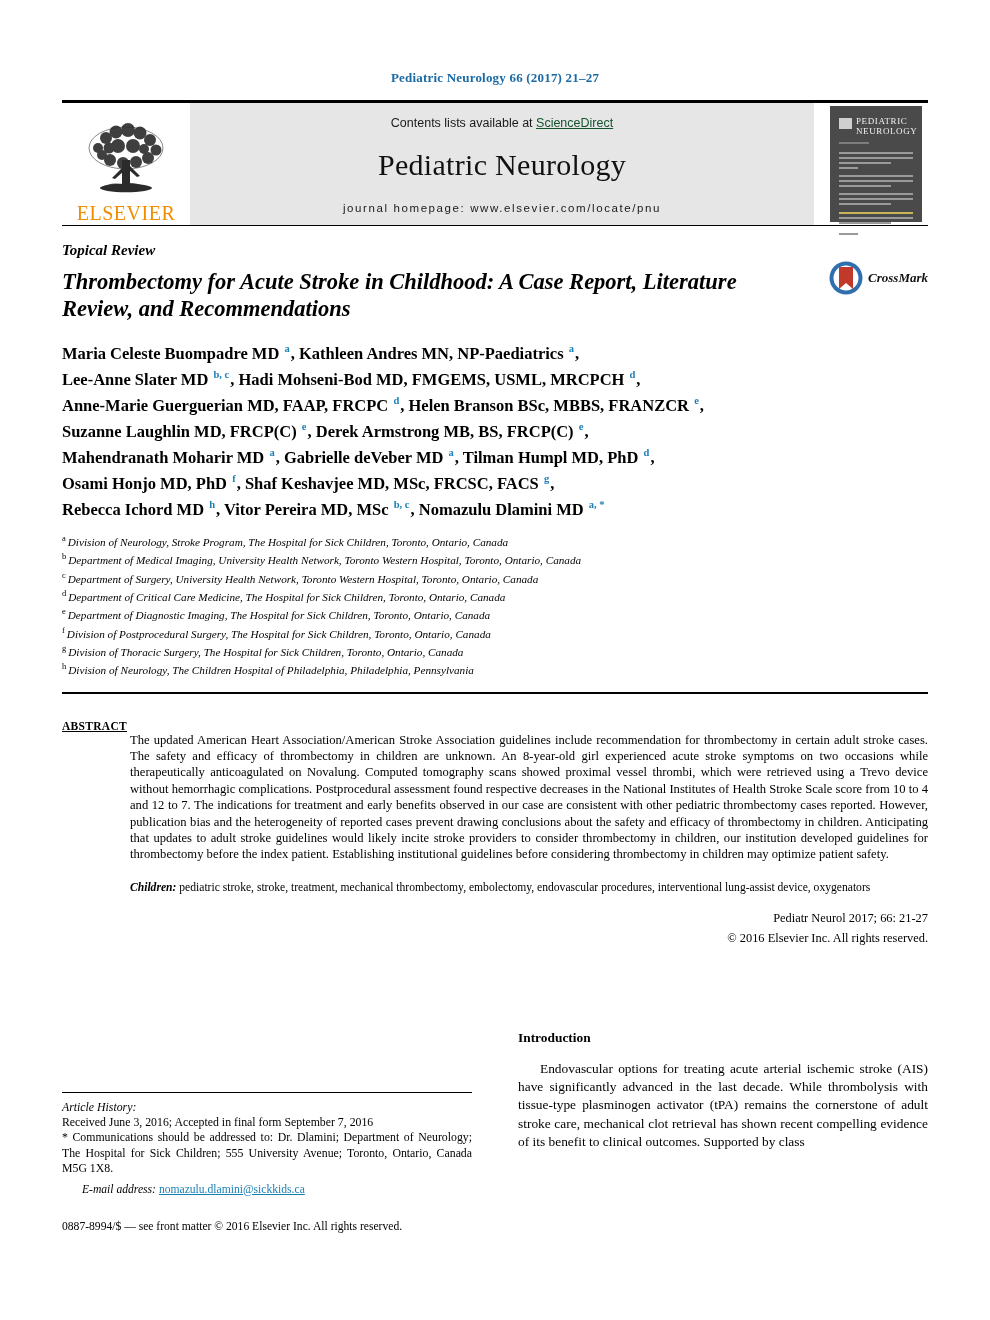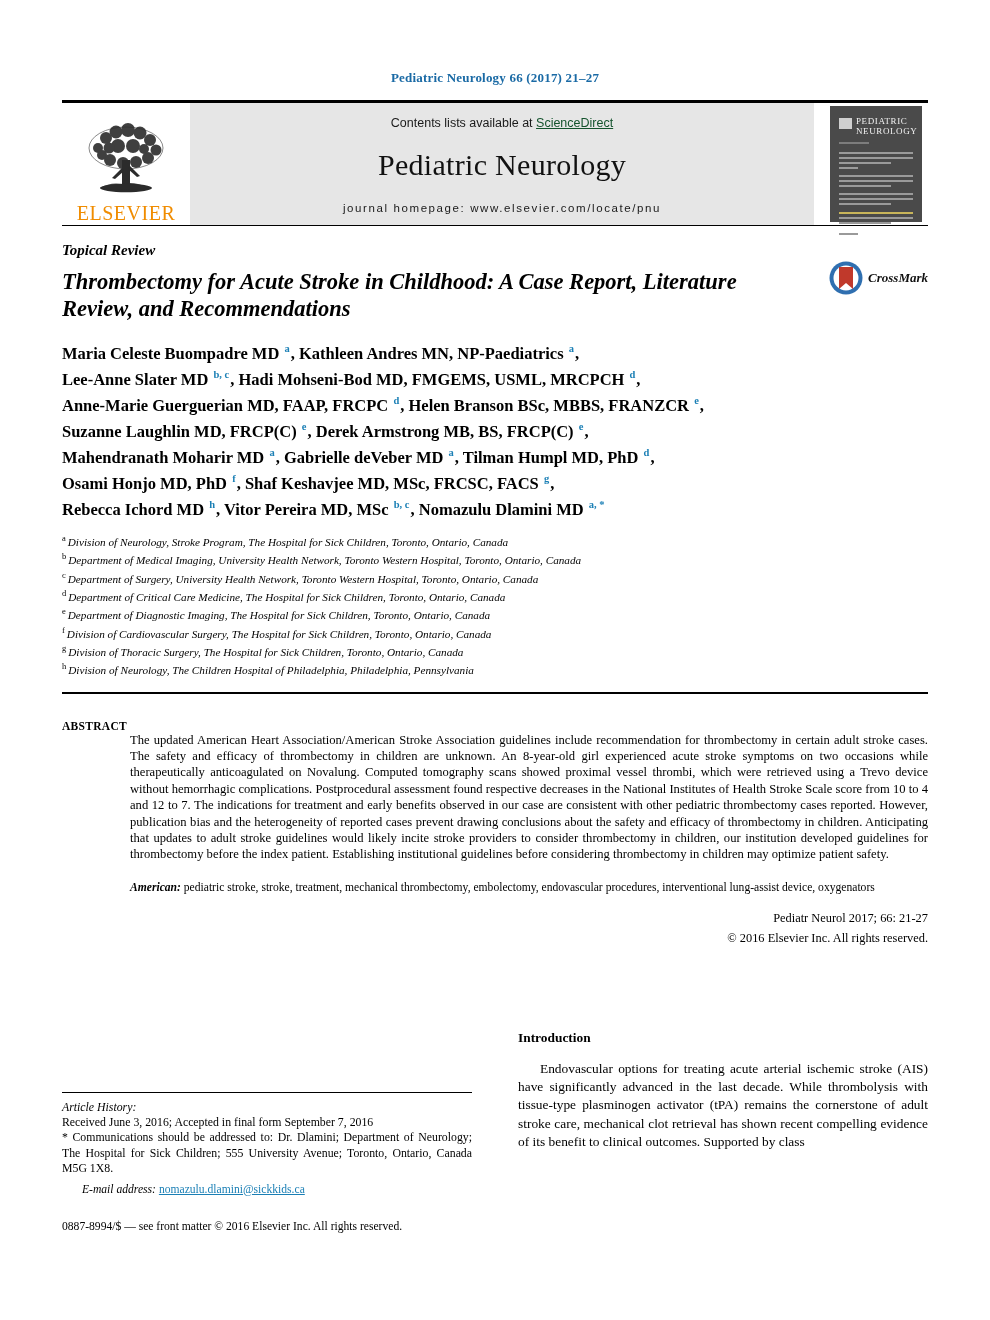--- a/index.html
+++ b/index.html
@@ -179,20 +179,21 @@
 
   
   .abstract-wrap { margin: 26px 62px 0 62px; display: flex; }
   .abstract-label-col { flex: 0 0 68px; }
   .abstract-body-col { flex: 1 1 auto; }
   .abstract-label {
     font-family: "Liberation Serif", serif;
     font-weight: bold;
     font-size: 11.5px;
     letter-spacing: 0.3px;
+    text-decoration: underline;
   }
   .abstract-text {
     font-family: "Liberation Serif", serif;
     font-size: 12.6px;
     line-height: 16.4px;
     text-align: justify;
     margin: 12px 0 6px 0;
   }
   .keywords {
     font-family: "Liberation Serif", serif;
@@ -372,34 +373,34 @@
   </div>
 
   <div class="authors">Maria Celeste Buompadre MD <sup>a</sup>, Kathleen Andres MN, NP-Paediatrics <sup>a</sup>,<br>Lee-Anne Slater MD <sup>b, c</sup>, Hadi Mohseni-Bod MD, FMGEMS, USML, MRCPCH <sup>d</sup>,<br>Anne-Marie Guerguerian MD, FAAP, FRCPC <sup>d</sup>, Helen Branson BSc, MBBS, FRANZCR <sup>e</sup>,<br>Suzanne Laughlin MD, FRCP(C) <sup>e</sup>, Derek Armstrong MB, BS, FRCP(C) <sup>e</sup>,<br>Mahendranath Moharir MD <sup>a</sup>, Gabrielle deVeber MD <sup>a</sup>, Tilman Humpl MD, PhD <sup>d</sup>,<br>Osami Honjo MD, PhD <sup>f</sup>, Shaf Keshavjee MD, MSc, FRCSC, FACS <sup>g</sup>,<br>Rebecca Ichord MD <sup>h</sup>, Vitor Pereira MD, MSc <sup>b, c</sup>, Nomazulu Dlamini MD <sup>a, *</sup></div>
 
   <div class="affils">
     <div><sup>a</sup><span>Division of Neurology, Stroke Program, The Hospital for Sick Children, Toronto, Ontario, Canada</span></div>
     <div><sup>b</sup><span>Department of Medical Imaging, University Health Network, Toronto Western Hospital, Toronto, Ontario, Canada</span></div>
     <div><sup>c</sup><span>Department of Surgery, University Health Network, Toronto Western Hospital, Toronto, Ontario, Canada</span></div>
     <div><sup>d</sup><span>Department of Critical Care Medicine, The Hospital for Sick Children, Toronto, Ontario, Canada</span></div>
     <div><sup>e</sup><span>Department of Diagnostic Imaging, The Hospital for Sick Children, Toronto, Ontario, Canada</span></div>
-    <div><sup>f</sup><span>Division of Cardiovascular Surgery, The Hospital for Sick Children, Toronto, Ontario, Canada</span></div>
+    <div><sup>f</sup><span>Division of Postprocedural Surgery, The Hospital for Sick Children, Toronto, Ontario, Canada</span></div>
     <div><sup>g</sup><span>Division of Thoracic Surgery, The Hospital for Sick Children, Toronto, Ontario, Canada</span></div>
     <div><sup>h</sup><span>Division of Neurology, The Children Hospital of Philadelphia, Philadelphia, Pennsylvania</span></div>
   </div>
 
   <div class="rule-thick"></div>
 
   <div class="abstract-wrap">
     <div class="abstract-label-col">
       <div class="abstract-label">ABSTRACT</div>
     </div>
     <div class="abstract-body-col">
       <p class="abstract-text">The updated American Heart Association/American Stroke Association guidelines include recommendation for thrombectomy in certain adult stroke cases. The safety and efficacy of thrombectomy in children are unknown. An 8-year-old girl experienced acute stroke symptoms on two occasions while therapeutically anticoagulated on Novalung. Computed tomography scans showed proximal vessel thrombi, which were retrieved using a Trevo device without hemorrhagic complications. Postprocedural assessment found respective decreases in the National Institutes of Health Stroke Scale score from 10 to 4 and 12 to 7. The indications for treatment and early benefits observed in our case are consistent with other pediatric thrombectomy cases reported. However, publication bias and the heterogeneity of reported cases prevent drawing conclusions about the safety and efficacy of thrombectomy in children. Anticipating that updates to adult stroke guidelines would likely incite stroke providers to consider thrombectomy in children, our institution developed guidelines for thrombectomy before the index patient. Establishing institutional guidelines before considering thrombectomy in children may optimize patient safety.</p>
-      <p class="keywords"><b>American:</b> <span>pediatric stroke, stroke, treatment, mechanical thrombectomy, embolectomy, endovascular procedures, interventional lung-assist device, oxygenators</span></p>
+      <p class="keywords"><b>Children:</b> <span>pediatric stroke, stroke, treatment, mechanical thrombectomy, embolectomy, endovascular procedures, interventional lung-assist device, oxygenators</span></p>
       <div class="cite-line">Pediatr Neurol 2017; 66: 21-27</div>
       <div class="rights-line">© 2016 Elsevier Inc. All rights reserved.</div>
     </div>
   </div>
 
   <div class="cols">
     <div class="col-left">
       <div class="hist-rule"></div>
       <div class="hist-title">Article History:</div>
       <div class="hist-line">Received June 3, 2016; Accepted in final form September 7, 2016</div>

